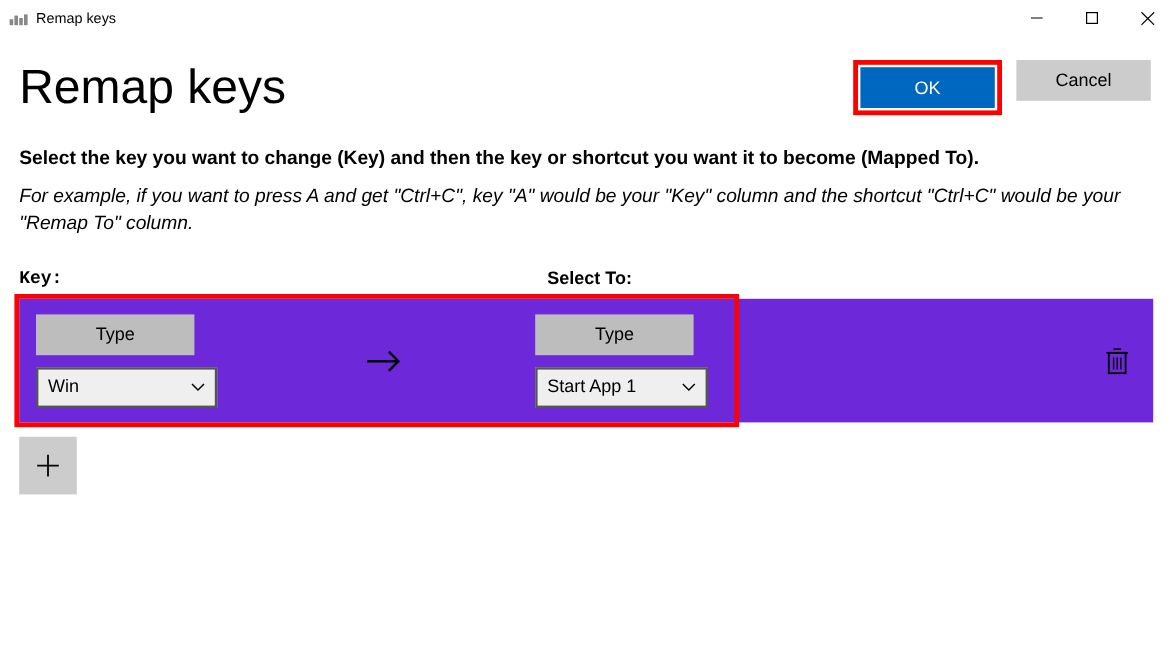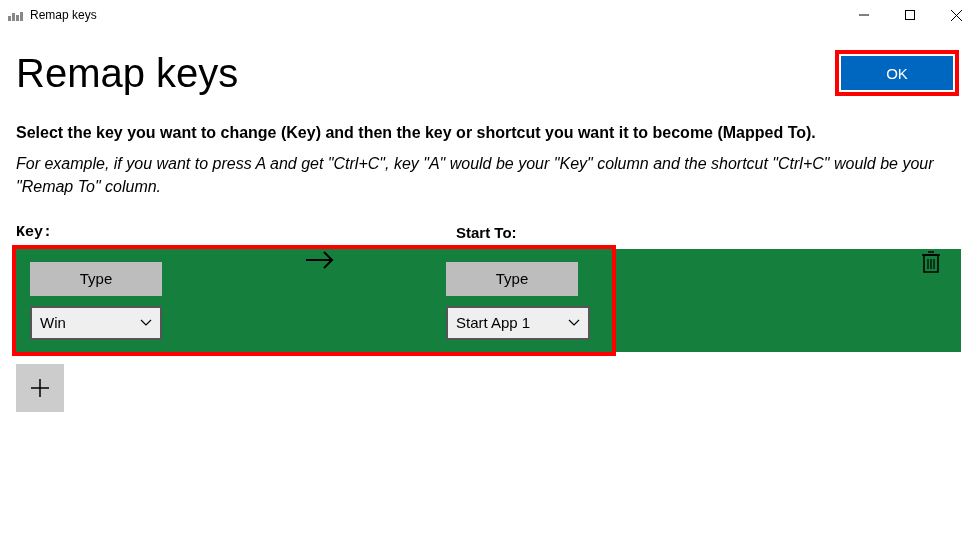--- a/index.html
+++ b/index.html
@@ -97,23 +97,23 @@
 
   .col-labels {
     display: flex;
     font-weight: 700;
     font-size: 15px;
     margin-bottom: 8px;
   }
   .col-key { width: 440px; font-family: Liberation Mono, monospace; }
   .col-mapped { }
   .remap-strip {
-    background: #15803d;
-    display: flex;
-    align-items: flex-start;
+    background: #6d28d9;
+    display: flex;
+    align-items: center;
     height: 103px;
     width: 945px;
   }
   .remap-highlight-overlay {
     position: absolute;
     border: 4px solid #ff0000;
     pointer-events: none;
     z-index: 5;
   }
   .cell {
@@ -147,21 +147,21 @@
   .key-select {
     height: 34px;
     border: 2px solid #555;
     background: #efefef;
     display: flex; align-items: center;
     padding: 0 8px;
     font-size: 15px;
     cursor: pointer;
     gap: 8px;
   }
-  .ks-1 { width: 132px; justify-content: space-between; }
+  .ks-1 { width: 151px; justify-content: space-between; }
   .ks-2 { width: 144px; justify-content: space-between; }
   .ks-2 .sel-text { flex: 1; }
   .chev {
     font-size: 12px;
   }
 
   .arrow-icon svg { display:block; }
   .trash-icon svg { display:block; }
 
   .add-btn {
@@ -208,30 +208,31 @@
     </div>
   </div>
 </div>
 
 <div class="header-row">
   <h1 class="page-title">Remap keys</h1>
   <div class="header-buttons">
     <div class="ok-wrap">
       <button class="btn btn-ok">OK</button>
     </div>
+    <button class="btn btn-cancel">Cancel</button>
   </div>
 </div>
 
 <div class="content">
   <p class="instr-title">Select the key you want to change (Key) and then the key or shortcut you want it to become (Mapped To).</p>
   <p class="instr-example">For example, if you want to press A and get "Ctrl+C", key "A" would be your "Key" column and the shortcut "Ctrl+C" would be your "Remap To" column.</p>
 
   <div class="col-labels">
     <div class="col-key">Key:</div>
-    <div class="col-mapped">Start To:</div>
+    <div class="col-mapped">Select To:</div>
   </div>
 
   <div class="rel">
     <div class="remap-strip">
       <div class="cell cell-key">
         <button class="type-btn">Type</button>
         <div class="key-select ks-1">
           <span class="sel-text">Win</span>
           <span class="chev">
             <svg width="12" height="8">

